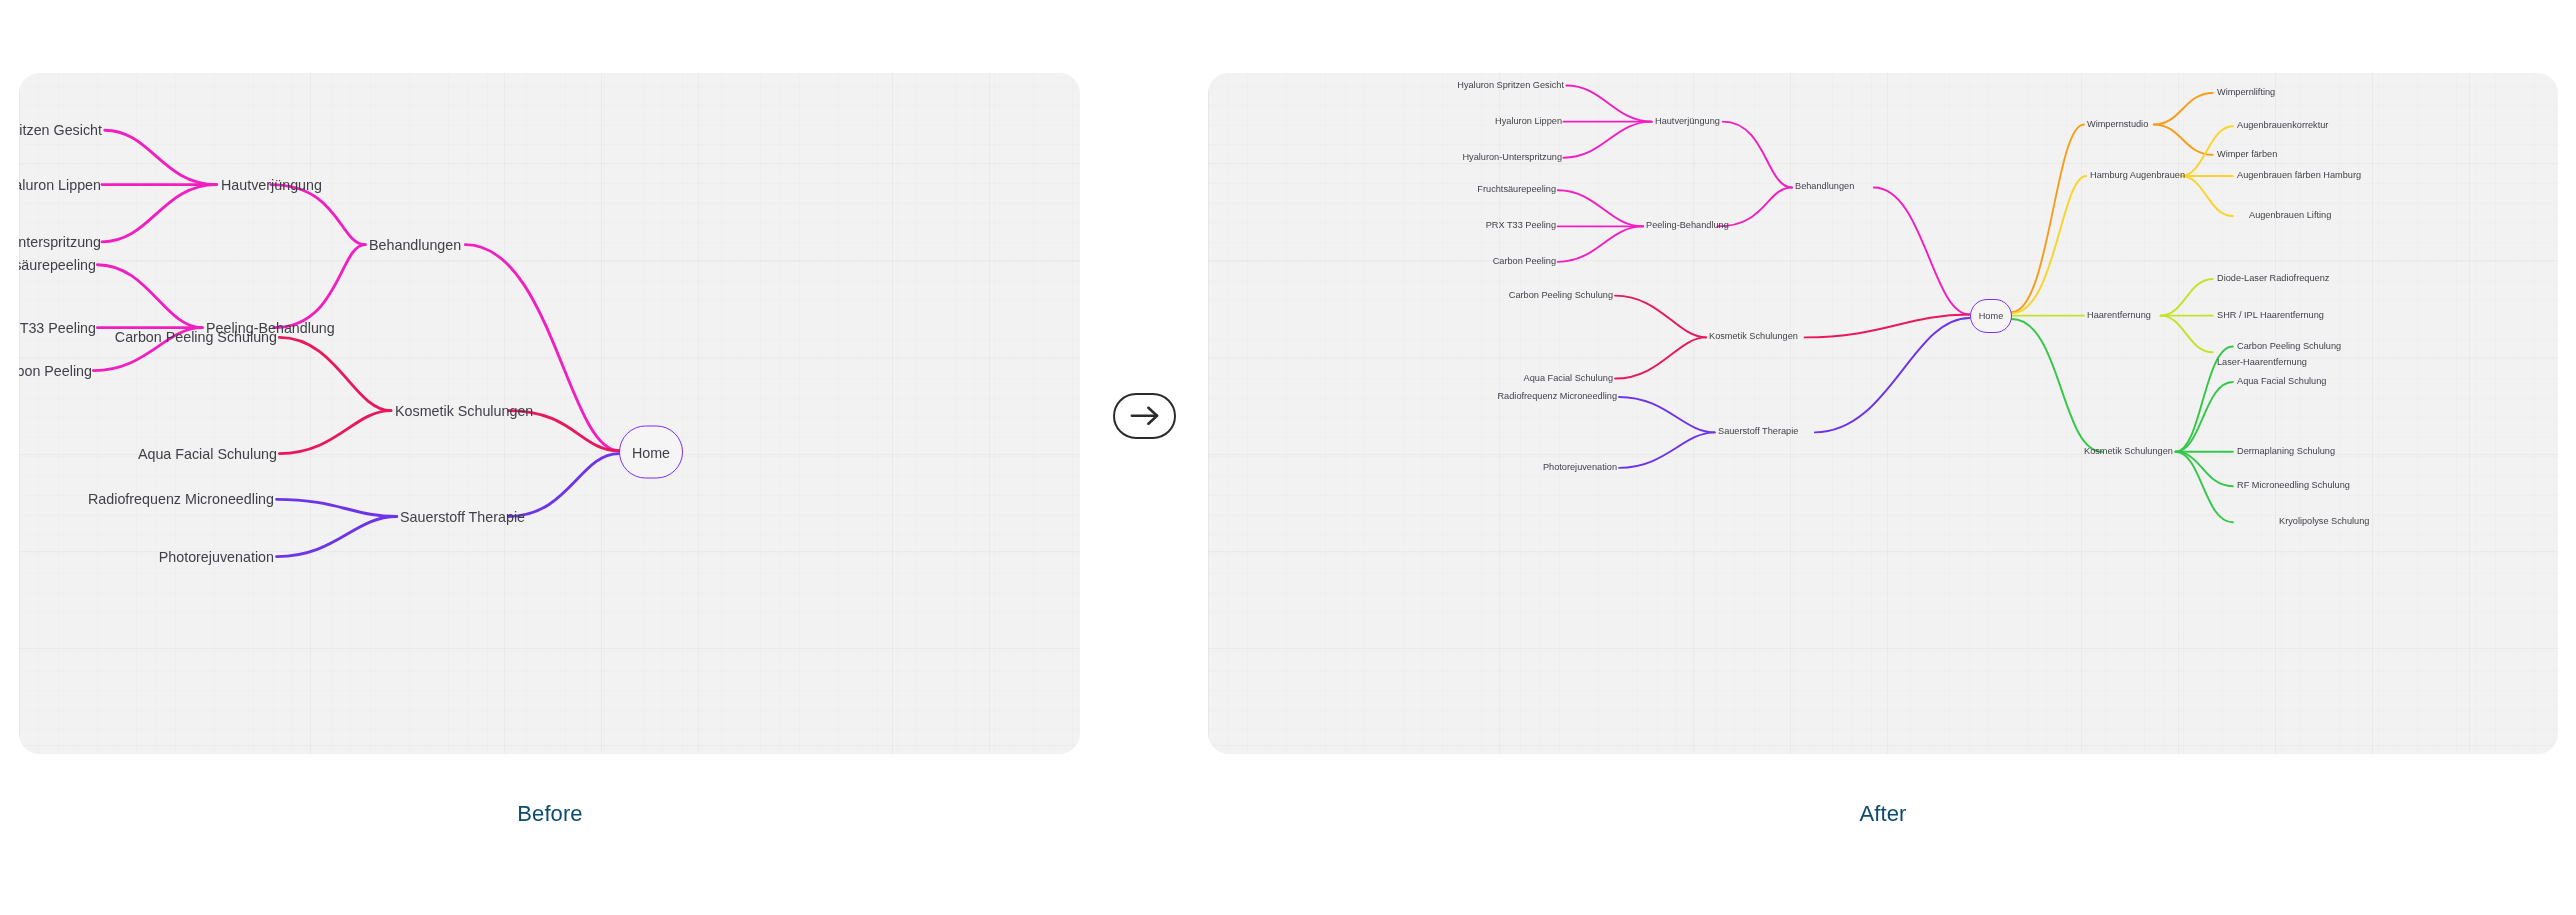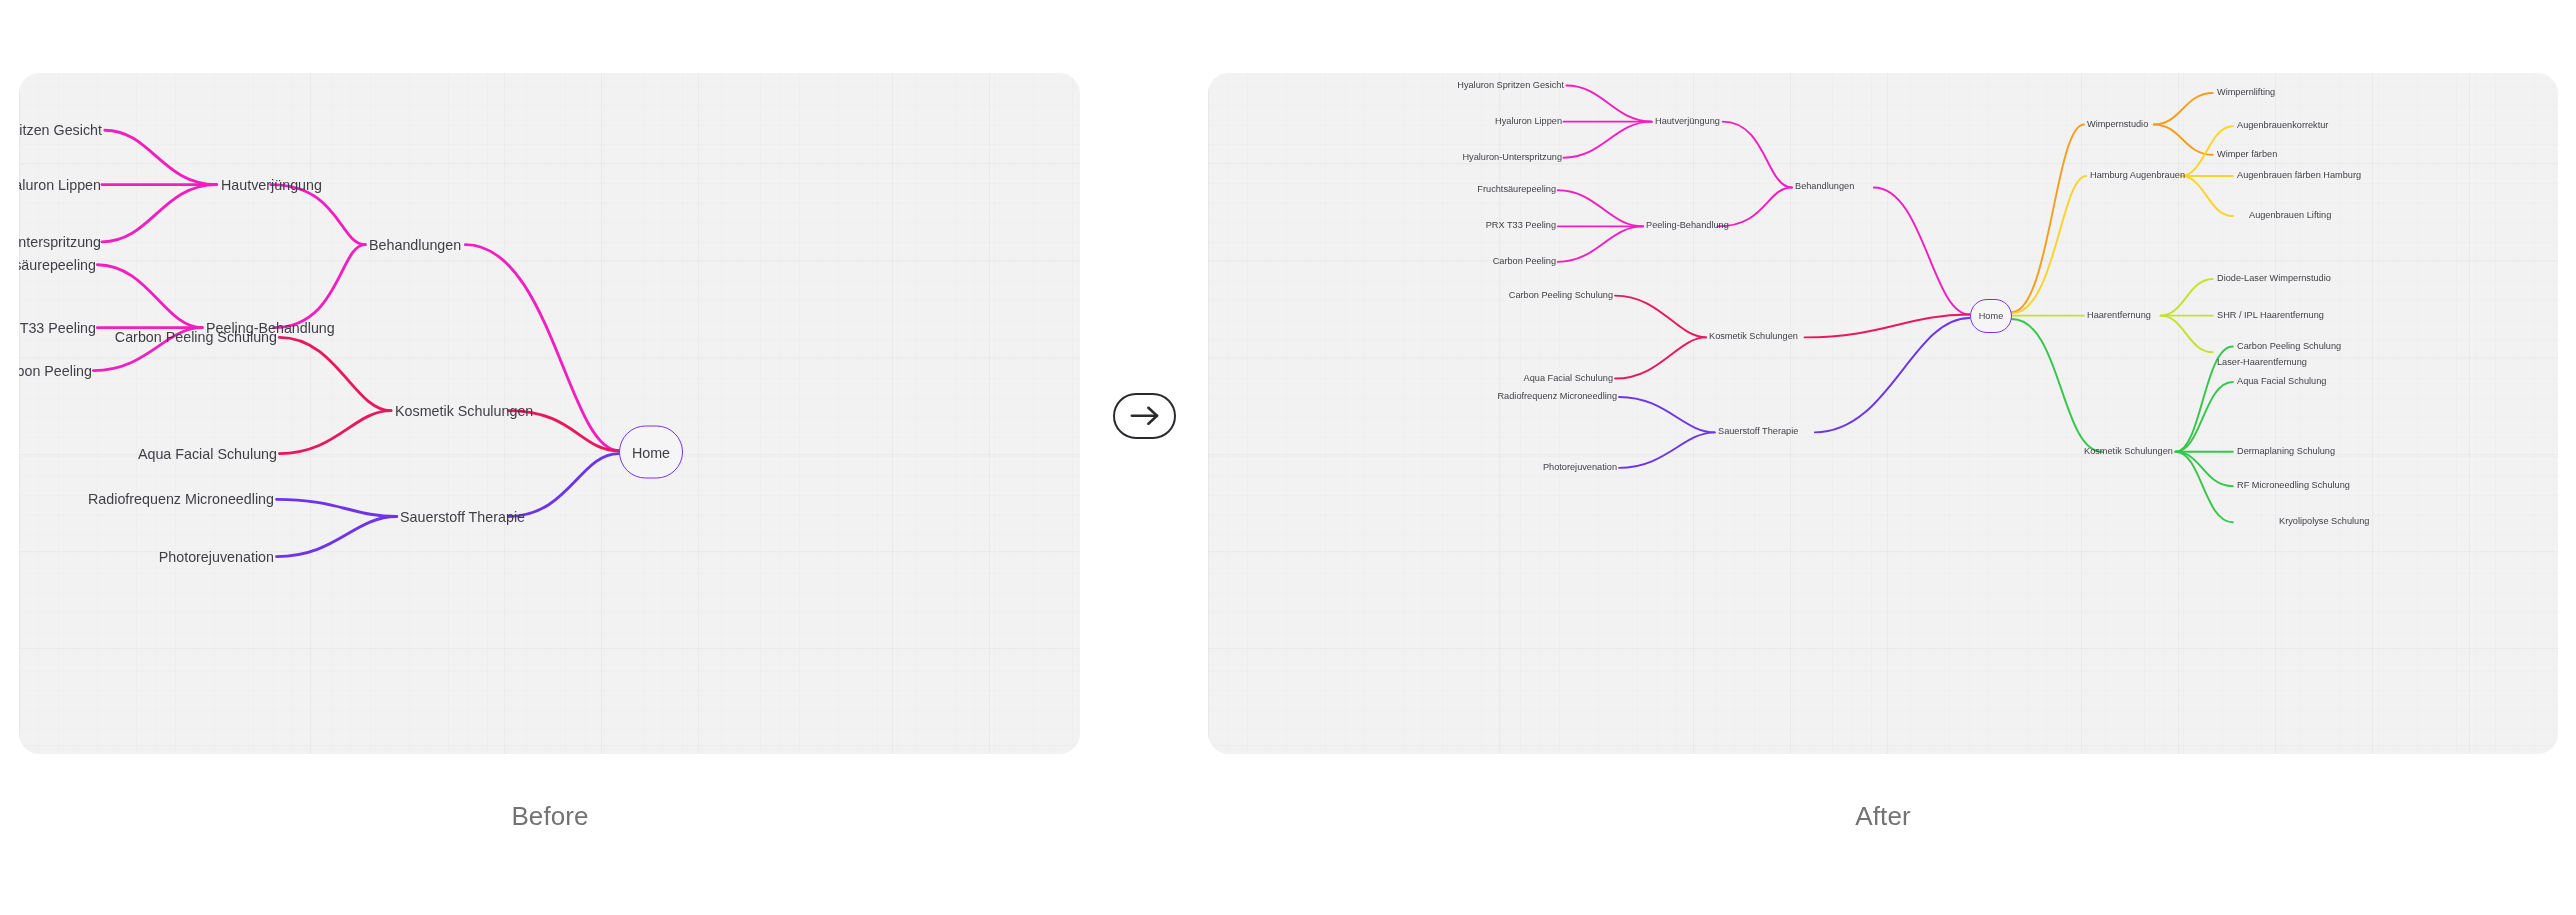--- a/index.html
+++ b/index.html
@@ -88,22 +88,22 @@
     border-radius: 572px;
     display: flex;
     align-items: center;
     justify-content: center;
   }
   .arrow-badge svg { display: block; }
 
   
   .caption {
     position: absolute;
-    font-size: 26px;
-    color: #737373;
+    font-size: 22px;
+    color: #0c4a6e;
     text-align: left;
     transform: translateX(-50%);
     letter-spacing: 0.1px;
   }
   .caption.before { left: 550px;  top: 801px; }
   .caption.after  { left: 1883px; top: 801px; }
 </style>
 </head>
 <body>
 
@@ -245,21 +245,21 @@
     <div class="node" style="left:879px; top:52px;">Wimpernstudio</div>
     <div class="node" style="left:1009px; top:20px;">Wimpernlifting</div>
     <div class="node" style="left:1009px; top:82px;">Wimper färben</div>
 
     <div class="node" style="left:882px; top:103px;">Hamburg Augenbrauen</div>
     <div class="node" style="left:1029px; top:53px;">Augenbrauenkorrektur</div>
     <div class="node" style="left:1029px; top:103px;text-align:right;">Augenbrauen färben Hamburg</div>
     <div class="node" style="left:1029px; top:143px;margin-left:12px;">Augenbrauen Lifting</div>
 
     <div class="node" style="left:879px; top:243px;">Haarentfernung</div>
-    <div class="node" style="left:1009px; top:206px;">Diode-Laser Wimpernstudio</div>
+    <div class="node" style="left:1009px; top:206px;">Diode-Laser Radiofrequenz</div>
     <div class="node" style="left:1009px; top:243px;">SHR / IPL Haarentfernung</div>
     <div class="node" style="left:1009px; top:290px;">Laser-Haarentfernung</div>
 
     <div class="node" style="left:876px; top:379px;">Kosmetik Schulungen</div>
     <div class="node" style="left:1029px; top:274px;">Carbon Peeling Schulung</div>
     <div class="node" style="left:1029px; top:309px;">Aqua Facial Schulung</div>
     <div class="node" style="left:1029px; top:379px;">Dermaplaning Schulung</div>
     <div class="node" style="left:1029px; top:413px;">RF Microneedling Schulung</div>
     <div class="node" style="left:1071px; top:449px;">Kryolipolyse Schulung</div>
   </div>

